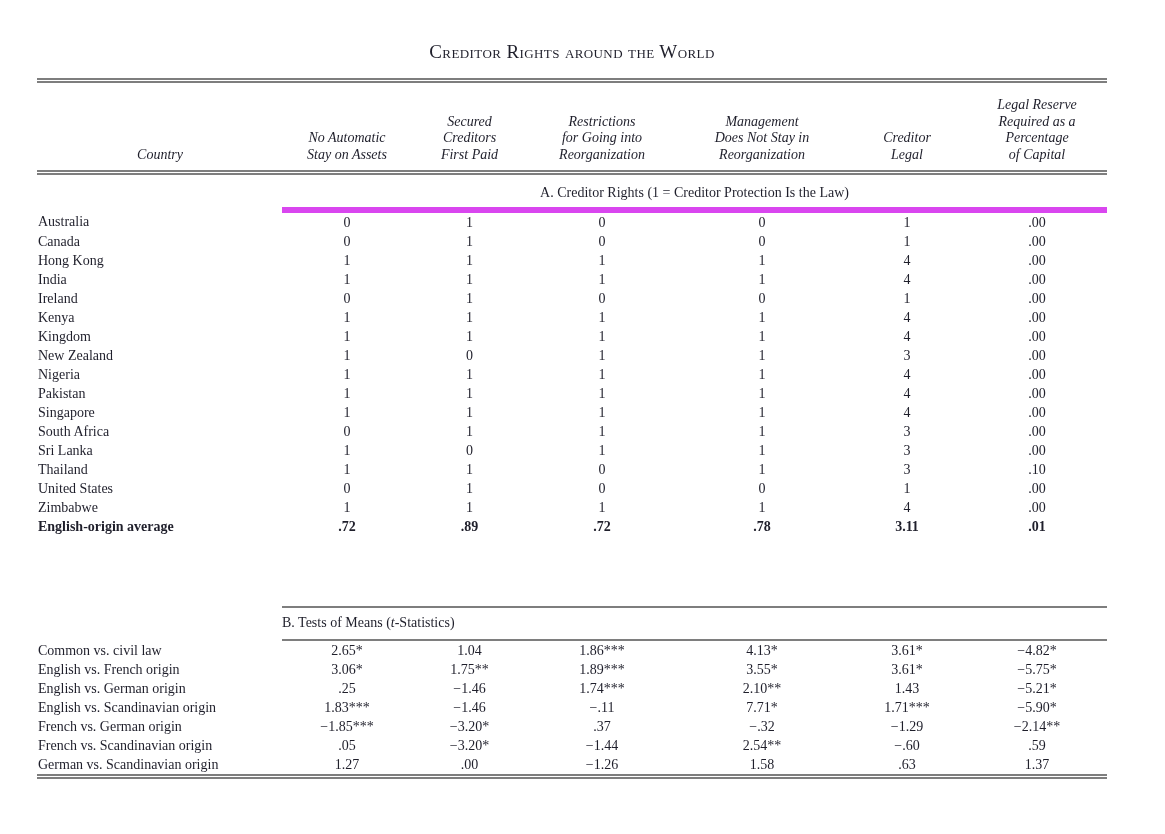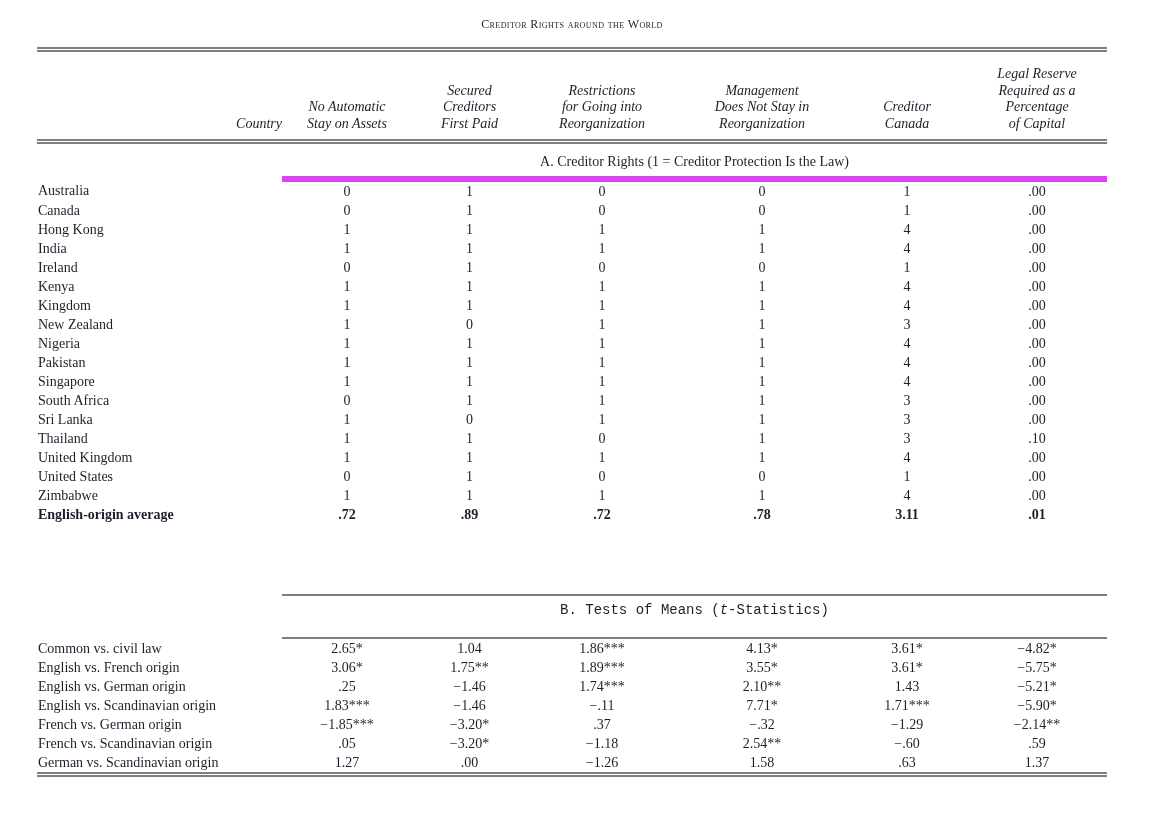--- a/index.html
+++ b/index.html
@@ -1,36 +1,36 @@
 <!DOCTYPE html>
 <html><head>
 <meta charset="utf-8">
 <style>
   html,body{margin:0;padding:0;background:#ffffff;}
   body{width:1165px;height:834px;overflow:hidden;
        font-family:"Liberation Serif","DejaVu Serif",serif;
        color:#1f1f2b;}
-  .title{width:1070px;margin:17px 0 15px 37px;text-align:center;
-         font-variant-caps:small-caps;font-size:12px;letter-spacing:.4px;}
+  .title{width:1070px;margin:41px 0 15px 37px;text-align:center;
+         font-variant-caps:small-caps;font-size:19px;letter-spacing:.4px;}
   table{table-layout:fixed;border-collapse:collapse;width:1070px;margin-left:37px;
         font-size:14px;
         border-top:5px double #7e7e7e;border-bottom:5px double #7e7e7e;}
   col.c0{width:245px;} col.c1{width:130px;} col.c2{width:115px;}
   col.c3{width:150px;} col.c4{width:170px;} col.c5{width:120px;} col.c6{width:140px;}
   th{font-weight:normal;vertical-align:bottom;text-align:center;
      white-space:pre-line;line-height:16.5px;padding:14px 0 7px 0;
      border-bottom:5px double #7e7e7e;font-style:italic;}
-  th.left{text-align:right;padding-left:1px;}
+  th.left{text-align:center;padding-left:1px;}
   td{height:19px;padding:0;line-height:19px;}
   td.c-lab{text-align:left;padding-left:1px;}
   td.c-val{text-align:center;}
   tr.bold td{font-weight:bold;}
   td.span-a{ text-align:center;padding:8px 0 5px 0;border-bottom:6px solid #d946ef;}
-  td.span-b{ text-align:center;padding:5px 0 17px 0;
-             border-top:2px solid #7e7e7e;border-bottom:2px solid #7e7e7e;font-family:Liberation Mono, monospace;}
+  td.span-b{ text-align:left;padding:5px 0 7px 0;
+             border-top:2px solid #7e7e7e;border-bottom:2px solid #7e7e7e;}
   tr.gap-row td{height:70px;}
 </style>
 </head>
 <body>
 
 <div class="title">Creditor Rights around the World</div>
 
 <table>
   <colgroup>
     <col class="c0">
@@ -49,21 +49,21 @@
       <th>Secured
 Creditors
 First Paid</th>
       <th>Restrictions
 for Going into
 Reorganization</th>
       <th>Management
 Does Not Stay in
 Reorganization</th>
       <th>Creditor
-Canada</th>
+Legal</th>
       <th>Legal Reserve
 Required as a
 Percentage
 of Capital</th>
     </tr>
   </thead>
   <tbody id="panel-a-rows">
     <tr>
       <td class="c-lab"></td>
       <td class="span-a" colspan="6">A. Creditor Rights (1 = Creditor Protection Is the Law)</td>
@@ -186,29 +186,20 @@
         <td class="c-val">.00</td>
       </tr>
       <tr>
         <td class="c-lab">Thailand</td>
         <td class="c-val">1</td>
         <td class="c-val">1</td>
         <td class="c-val">0</td>
         <td class="c-val">1</td>
         <td class="c-val">3</td>
         <td class="c-val">.10</td>
-      </tr>
-      <tr>
-        <td class="c-lab">United Kingdom</td>
-        <td class="c-val">1</td>
-        <td class="c-val">1</td>
-        <td class="c-val">1</td>
-        <td class="c-val">1</td>
-        <td class="c-val">4</td>
-        <td class="c-val">.00</td>
       </tr>
       <tr>
         <td class="c-lab">United States</td>
         <td class="c-val">0</td>
         <td class="c-val">1</td>
         <td class="c-val">0</td>
         <td class="c-val">0</td>
         <td class="c-val">1</td>
         <td class="c-val">.00</td>
       </tr>
@@ -283,21 +274,21 @@
         <td class="c-val">−3.20*</td>
         <td class="c-val">.37</td>
         <td class="c-val">−.32</td>
         <td class="c-val">−1.29</td>
         <td class="c-val">−2.14**</td>
       </tr>
       <tr>
         <td class="c-lab">French vs. Scandinavian origin</td>
         <td class="c-val">.05</td>
         <td class="c-val">−3.20*</td>
-        <td class="c-val">−1.18</td>
+        <td class="c-val">−1.44</td>
         <td class="c-val">2.54**</td>
         <td class="c-val">−.60</td>
         <td class="c-val">.59</td>
       </tr>
       <tr>
         <td class="c-lab">German vs. Scandinavian origin</td>
         <td class="c-val">1.27</td>
         <td class="c-val">.00</td>
         <td class="c-val">−1.26</td>
         <td class="c-val">1.58</td>

